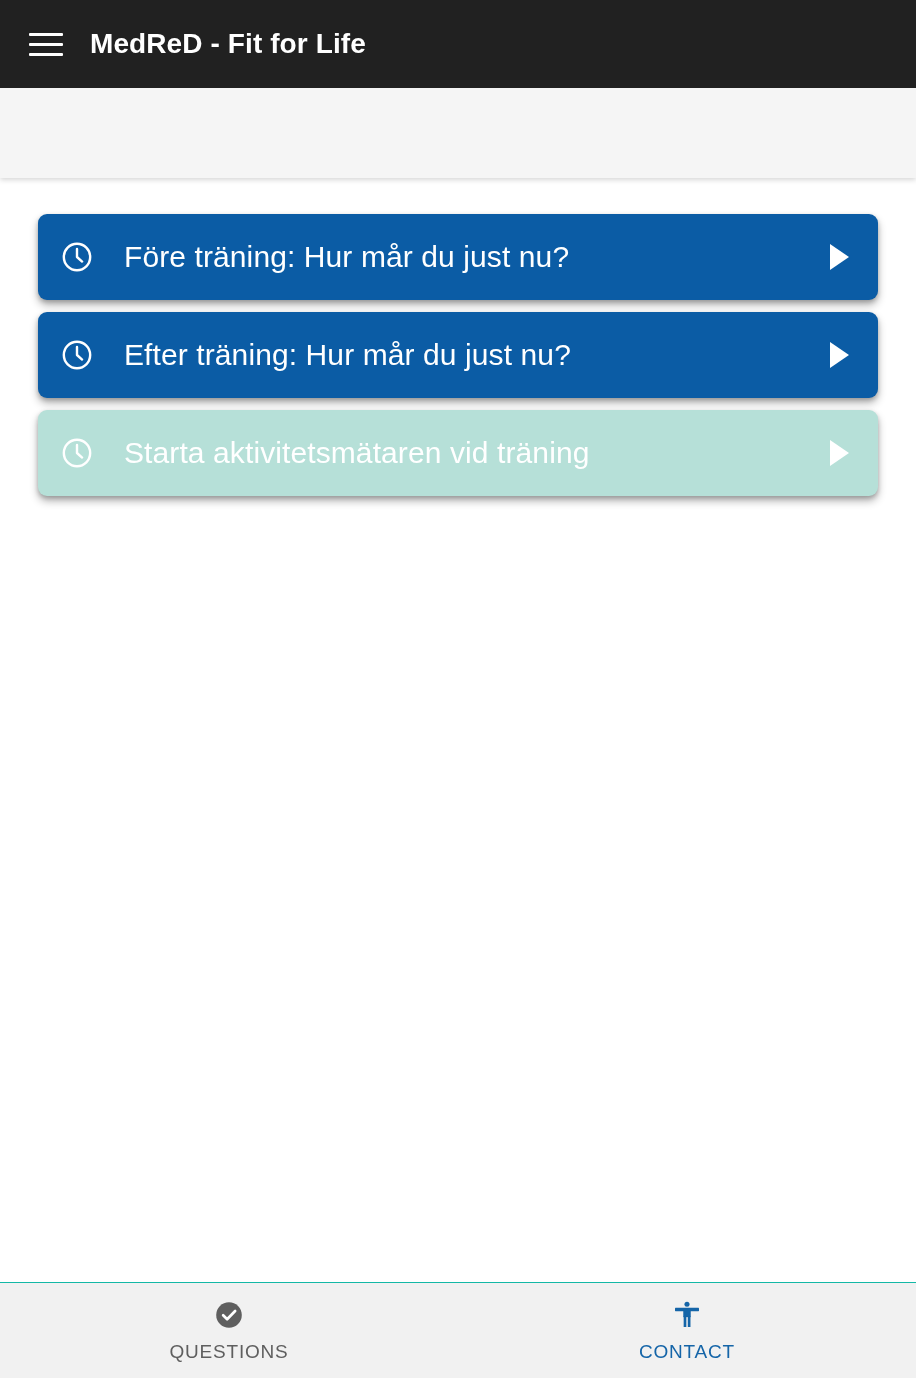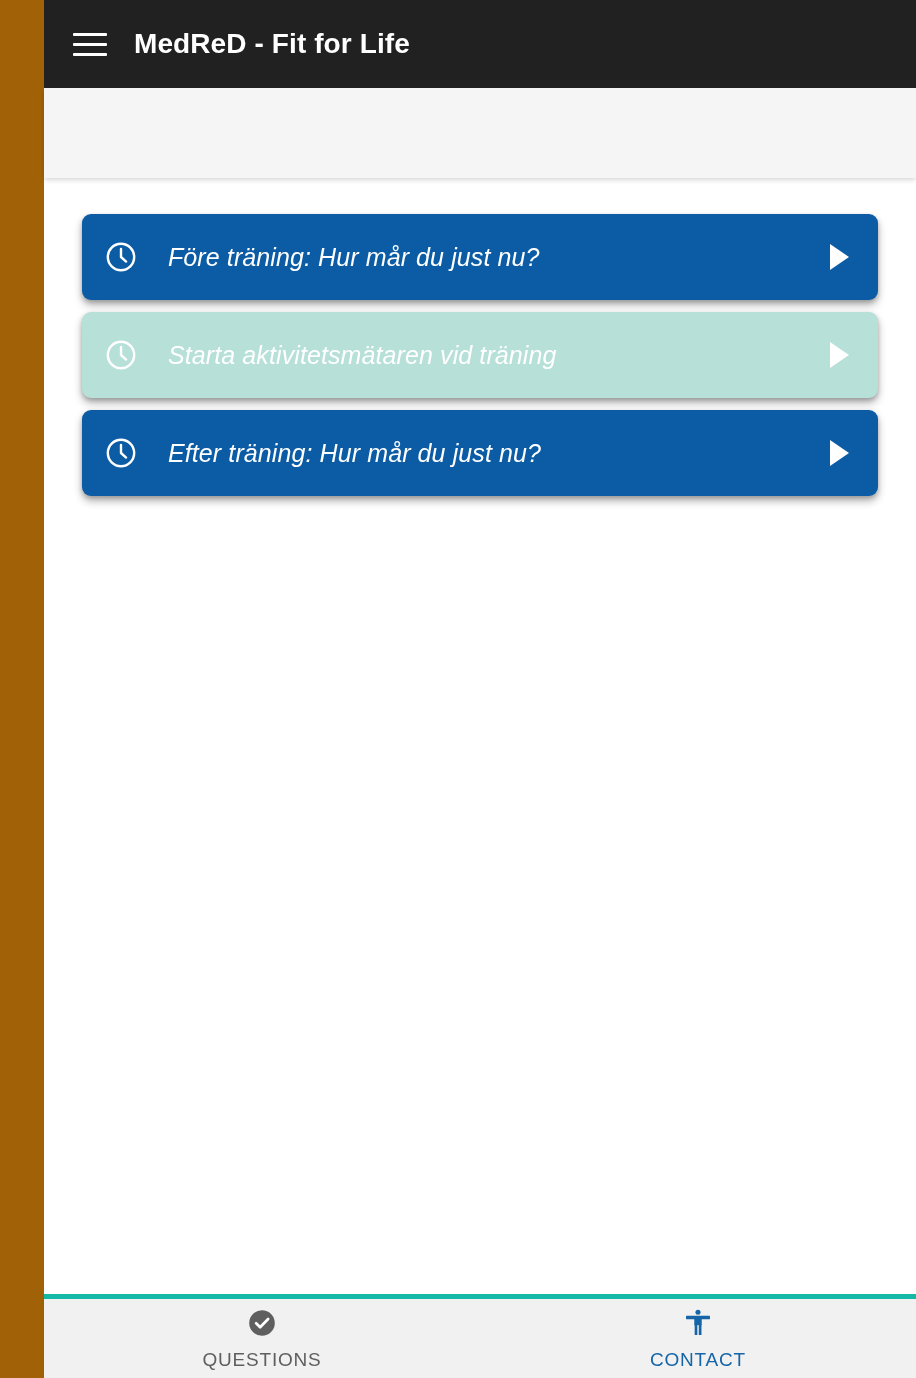--- a/index.html
+++ b/index.html
@@ -6,22 +6,21 @@
   html, body {
     width:916px; height:1378px;
     background:#ffffff;
     font-family:"Liberation Sans", sans-serif;
     overflow:hidden;
   }
   #app {
     position:relative;
     width:916px; height:1378px;
     display:flex; flex-direction:column;
-    background:#a16207;
-    padding-left:44px;
+    background:#404040;
   }
 
   
   .appbar {
     height:88px;
     background:#212121;
     display:flex; align-items:center;
     padding-left:24px;
     flex:0 0 auto;
     position:relative;
@@ -83,45 +82,44 @@
   .card.disabled { background:#b6e0d8; cursor:default; }
 
   .card-icon {
     width:40px; height:40px;
     flex:0 0 auto;
     display:flex; align-items:center; justify-content:center;
   }
   .card-label {
     flex:1 1 auto;
     color:#ffffff;
-    font-size:25px;
+    font-size:30px;
     padding-left:30px;
     white-space:nowrap;
     letter-spacing:0.1px;
-    font-style:italic;
   }
   .card-arrow {
     flex:0 0 auto;
     width:26px; height:30px;
     display:flex; align-items:center; justify-content:center;
   }
   .tri {
     width:0; height:0;
     border-top:13px solid transparent;
     border-bottom:13px solid transparent;
     border-left:19px solid #ffffff;
   }
 
   
   .bottomnav {
-    height:84px;
+    height:96px;
     flex:0 0 auto;
     background:#f1f1f1;
     display:flex;
-    border-top:5px solid #14b8a6;
+    border-top:1px solid #14b8a6;
     box-shadow:0 -1px 3px rgba(0,0,0,0.06);
   }
   .navitem {
     flex:1 1 0;
     display:flex; flex-direction:column;
     align-items:center; justify-content:center;
     gap:9px;
     cursor:pointer;
   }
   .nav-icon { width:34px; height:34px; display:flex; align-items:center; justify-content:center; }
@@ -156,41 +154,41 @@
           <circle cx="12" cy="12" r="9.3" stroke="#ffffff" stroke-width="1.7" fill="none"></circle>
           <path d="M12 6.4 L12 12 L15.6 15.2" stroke="#ffffff" stroke-width="1.7" stroke-linecap="round" stroke-linejoin="round" fill="none"></path>
         </svg>
       </div>
       <div class="card-label">Före träning: Hur mår du just nu?</div>
       <div class="card-arrow">
           <div class="tri"></div>
         </div>
     </div>
 
+    <div class="card enabled">
+      <div class="nav-icon card-icon">
+        <svg width="40" height="40" viewBox="0 0 24 24" fill="none">
+          <circle cx="12" cy="12" r="9.3" stroke="#ffffff" stroke-width="1.7" fill="none"></circle>
+          <path d="M12 6.4 L12 12 L15.6 15.2" stroke="#ffffff" stroke-width="1.7" stroke-linecap="round" stroke-linejoin="round" fill="none"></path>
+        </svg>
+      </div>
+      <div class="card-label">Efter träning: Hur mår du just nu?</div>
+      <div class="card-arrow">
+          <div class="tri"></div>
+        </div>
+    </div>
+
     <div class="card disabled">
       <div class="nav-icon card-icon">
         <svg width="40" height="40" viewBox="0 0 24 24" fill="none">
           <circle cx="12" cy="12" r="9.3" stroke="#ffffff" stroke-width="1.7" fill="none"></circle>
           <path d="M12 6.4 L12 12 L15.6 15.2" stroke="#ffffff" stroke-width="1.7" stroke-linecap="round" stroke-linejoin="round" fill="none"></path>
         </svg>
       </div>
       <div class="card-label">Starta aktivitetsmätaren vid träning</div>
-      <div class="card-arrow">
-          <div class="tri"></div>
-        </div>
-    </div>
-
-    <div class="card enabled">
-      <div class="nav-icon card-icon">
-        <svg width="40" height="40" viewBox="0 0 24 24" fill="none">
-          <circle cx="12" cy="12" r="9.3" stroke="#ffffff" stroke-width="1.7" fill="none"></circle>
-          <path d="M12 6.4 L12 12 L15.6 15.2" stroke="#ffffff" stroke-width="1.7" stroke-linecap="round" stroke-linejoin="round" fill="none"></path>
-        </svg>
-      </div>
-      <div class="card-label">Efter träning: Hur mår du just nu?</div>
       <div class="card-arrow">
           <div class="tri"></div>
         </div>
     </div>
 
   </div>
 
   <div class="bottomnav">
 
     <div class="navitem inactive">

